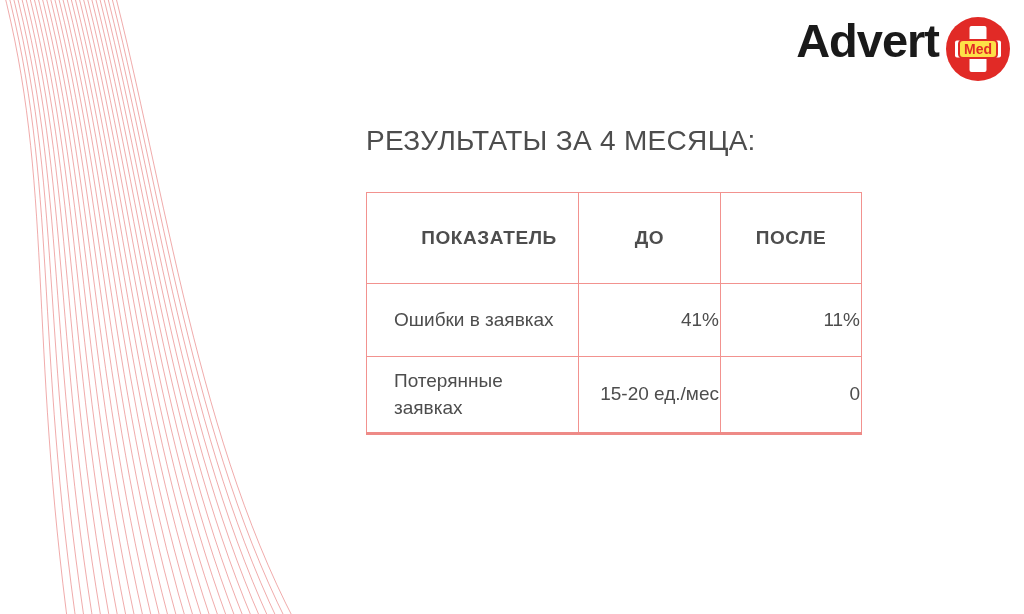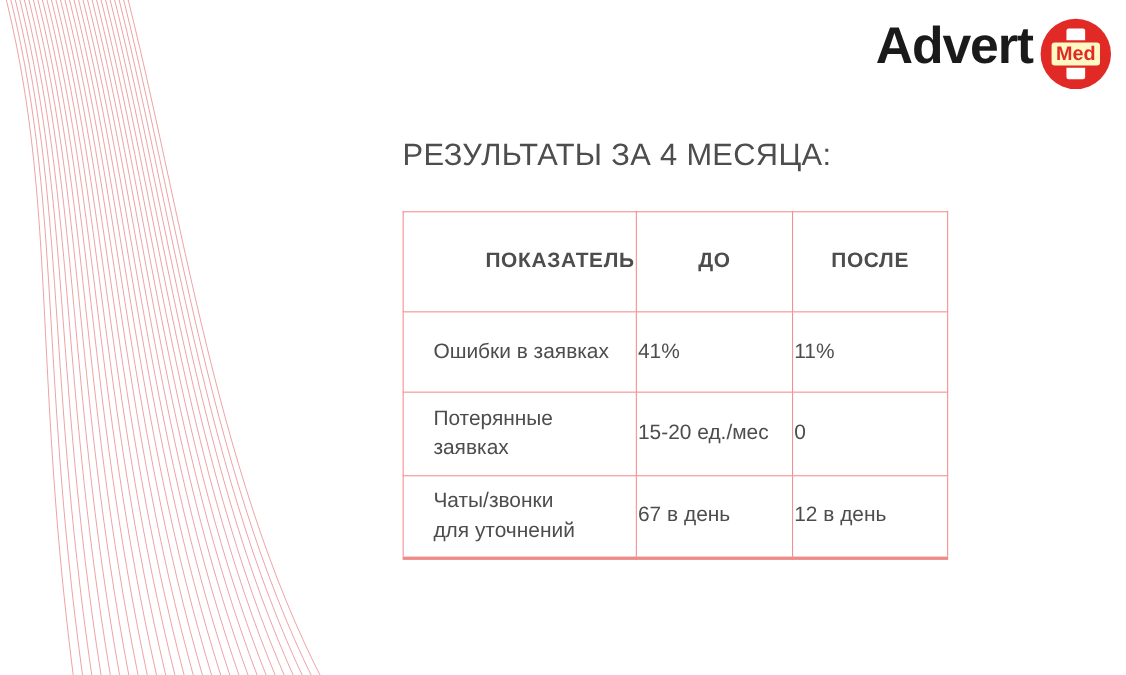--- a/index.html
+++ b/index.html
@@ -57,25 +57,25 @@
     background: #ffffff;
     border-radius: 2px;
   }
   .cross-bar-v { width: 17px; height: 46px; }
   .cross-bar-h { width: 46px; height: 17px; }
   .logo-med {
     position: absolute;
     left: 50%;
     top: 50%;
     transform: translate(-50%, -50%);
-    background: #fef9c3;
+    background: #fde047;
     color: var(--accent-red, #e12a26);
     border: 2px solid var(--accent-red, #e12a26);
     border-radius: 5px;
-    font-size: 18px;
+    font-size: 14px;
     font-weight: 700;
     line-height: 1.15;
     padding: 0 4px;
     white-space: nowrap;
   }
   
   .page-title {
     position: absolute;
     left: 366px;
     top: 126px;
@@ -107,27 +107,27 @@
   .results-table col.c-before { width: 142px; }
   .results-table col.c-after  { width: 141px; }
   .results-table th {
     height: 88px;
     font-size: 19px;
     font-weight: 700;
     letter-spacing: 0.6px;
     text-align: center;
   }
   .results-table th.col-metric {
-    text-align: right;
+    text-align: center;
     padding-left: 34px;
   }
   .results-table td {
     font-size: 19px;
     font-weight: 400;
-    text-align: left;
+    text-align: right;
     line-height: 1.4;
   }
   .results-table td.cell-metric {
     text-align: left;
     padding-left: 27px;
     padding-right: 8px;
     white-space: pre-line;
   }
   .results-table tr.r1 td { height: 70px; }
   .results-table tr.r2 td { height: 73px; }
@@ -199,22 +199,16 @@
         <td class="cell-metric">Ошибки в заявках</td>
         <td>41%</td>
         <td>11%</td>
       </tr>
       <tr class="r3">
         <td class="cell-metric">Потерянные
 заявках</td>
         <td>15-20 ед./мес</td>
         <td>0</td>
       </tr>
-      <tr class="r4">
-        <td class="cell-metric">Чаты/звонки
-для уточнений</td>
-        <td>67 в день</td>
-        <td>12 в день</td>
-      </tr>
     </tbody>
   </table>
 
 </div>
 
 </body></html>

